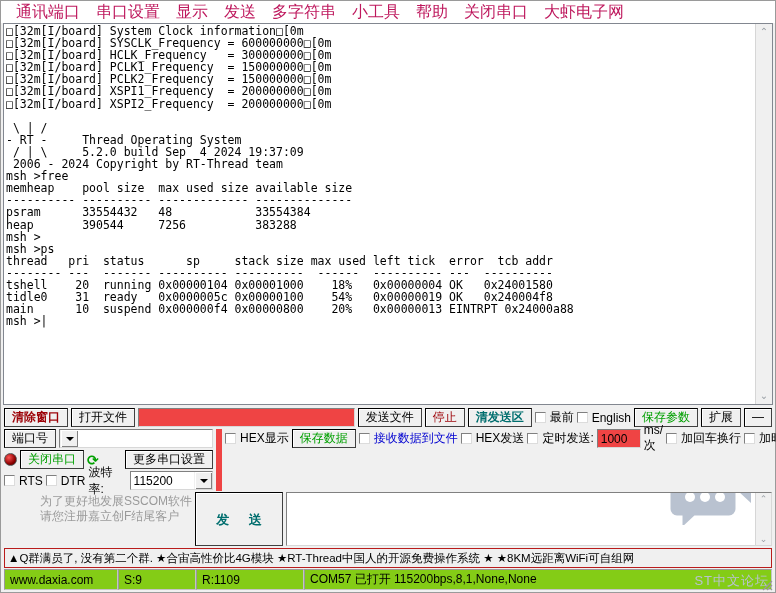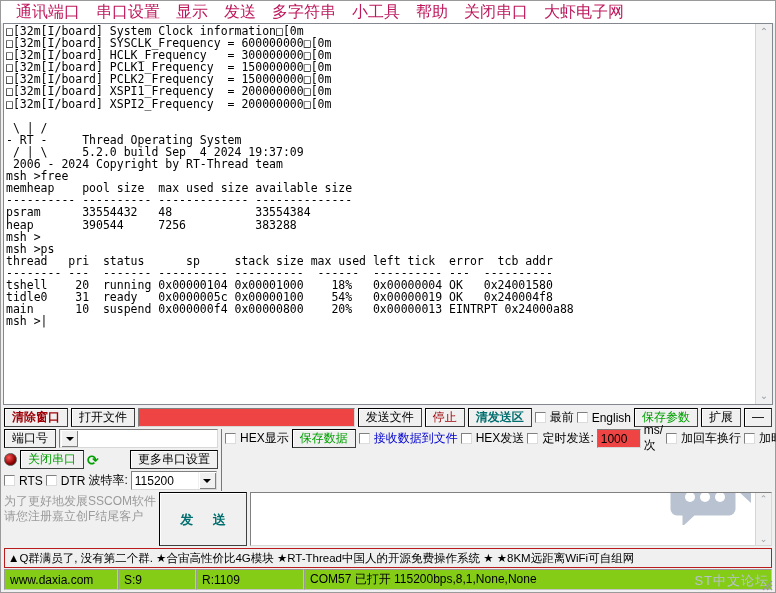--- a/index.html
+++ b/index.html
@@ -68,30 +68,30 @@
   .row1 .pathbox{flex:1 1 auto;height:19px;}
   .redtxt{color:#9c0006;font-weight:bold;}
   .darkred{color:#9c0006;}
   .tealtxt{color:#006e6e;font-weight:bold;}
   .greentxt{color:#00a000;}
   .bluetxt{color:#0000d0;}
 
   
   .mid{display:flex;flex:0 0 auto;padding:0 3px;gap:3px;height:62px;box-sizing:border-box;}
   .leftpanel{width:218px;flex:0 0 auto;display:flex;flex-direction:column;gap:2px;
-             border-right:1px solid #ef4444;padding-right:3px;box-sizing:border-box;}
+             border-right:6px solid #ef4444;padding-right:3px;box-sizing:border-box;}
   .rightpanel{flex:1 1 auto;display:flex;flex-direction:row;gap:3px;}
   .lrow{display:flex;align-items:center;gap:3px;height:19px;}
   .led{width:13px;height:13px;border-radius:50%;background:radial-gradient(circle at 35% 32%,#ff5555,#8b0000 62%,#3a0000 100%);
        border:1px solid #555;box-sizing:border-box;flex:0 0 auto;}
   .refresh{color:#00a000;font-size:14px;font-weight:bold;flex:0 0 auto;line-height:1;}
 
   
   .bottom{display:flex;flex:1 1 auto;padding:1px 3px 2px 3px;gap:3px;box-sizing:border-box;min-height:0;}
-  .promo{width:152px;flex:0 0 auto;color:#9a9a9a;font-size:12px;line-height:15px;padding-top:2px;}
+  .promo{width:152px;flex:0 0 auto;color:#9a9a9a;font-size:12px;line-height:15px;padding-top:2px;margin-left:36px;}
   .sendbtn{width:88px;flex:0 0 auto;display:flex;align-items:center;justify-content:center;
            color:#006e6e;font-weight:bold;font-size:13px;letter-spacing:8px;text-indent:8px;}
   .sendarea{flex:1 1 auto;border:1px solid #808080;border-right-color:#d8d8d8;border-bottom-color:#d8d8d8;
             background:#ffffff;position:relative;display:flex;box-sizing:border-box;overflow:hidden;}
   .sendarea .txt{flex:1 1 auto;}
   .sendarea .sb{width:15px;background:#f0f0f0;border-left:1px solid #d6d6d6;
        display:flex;flex-direction:column;justify-content:space-between;align-items:center;flex:0 0 auto;}
   .sendarea .sb span{font-size:9px;color:#9aa0a6;padding:1px 0;}
 
   

